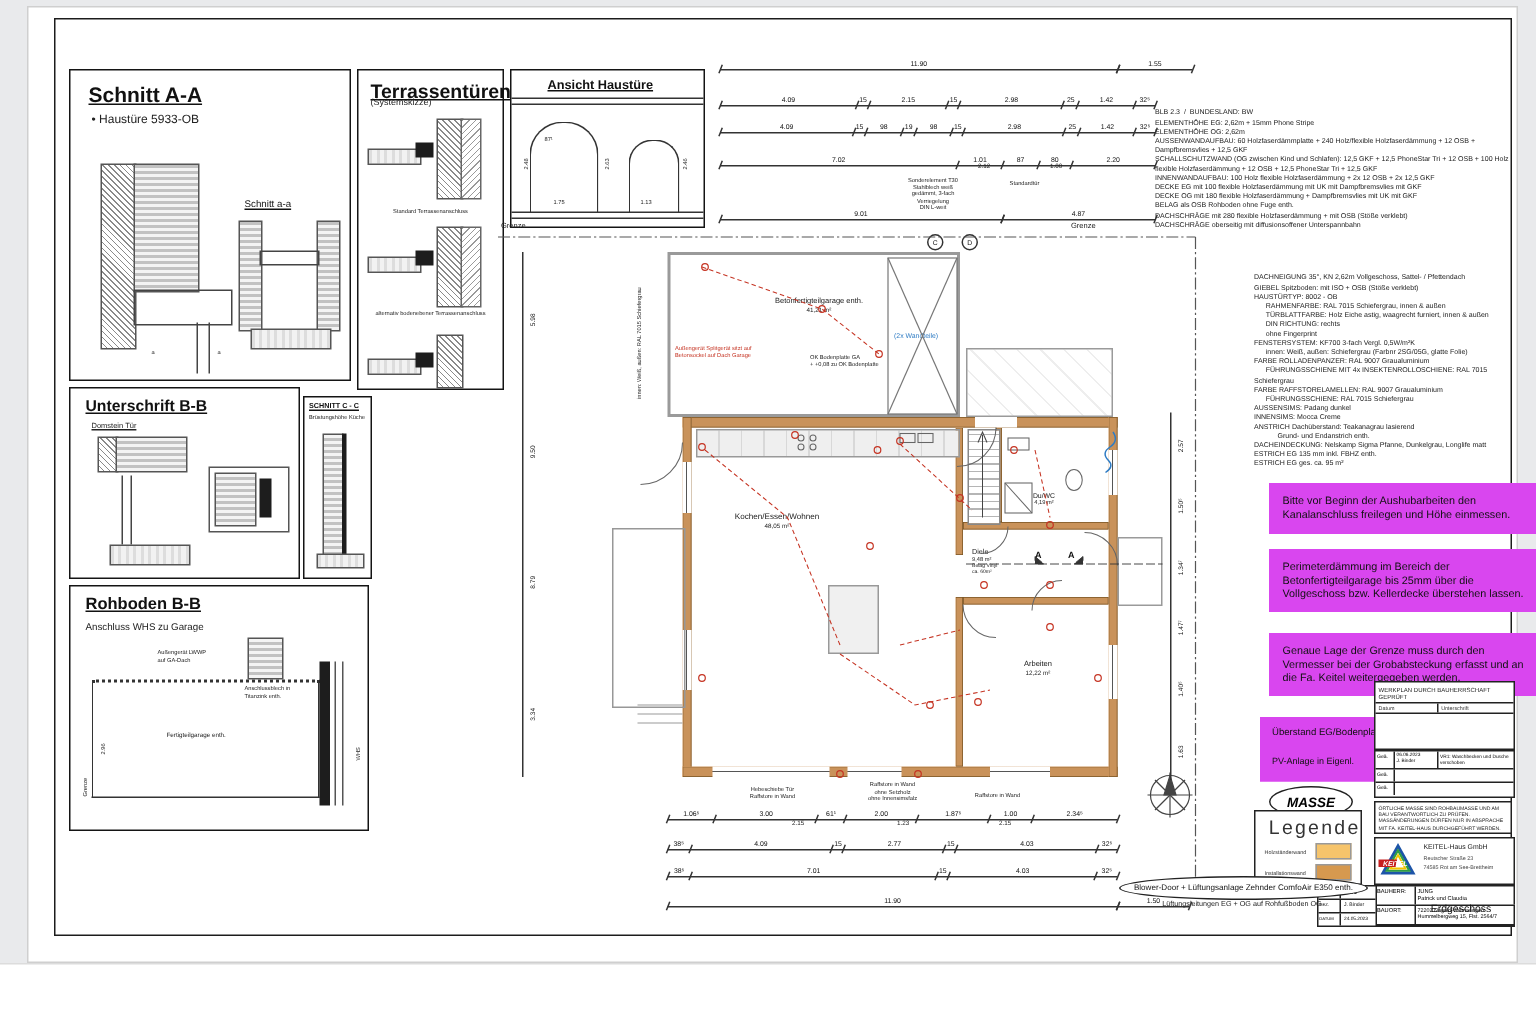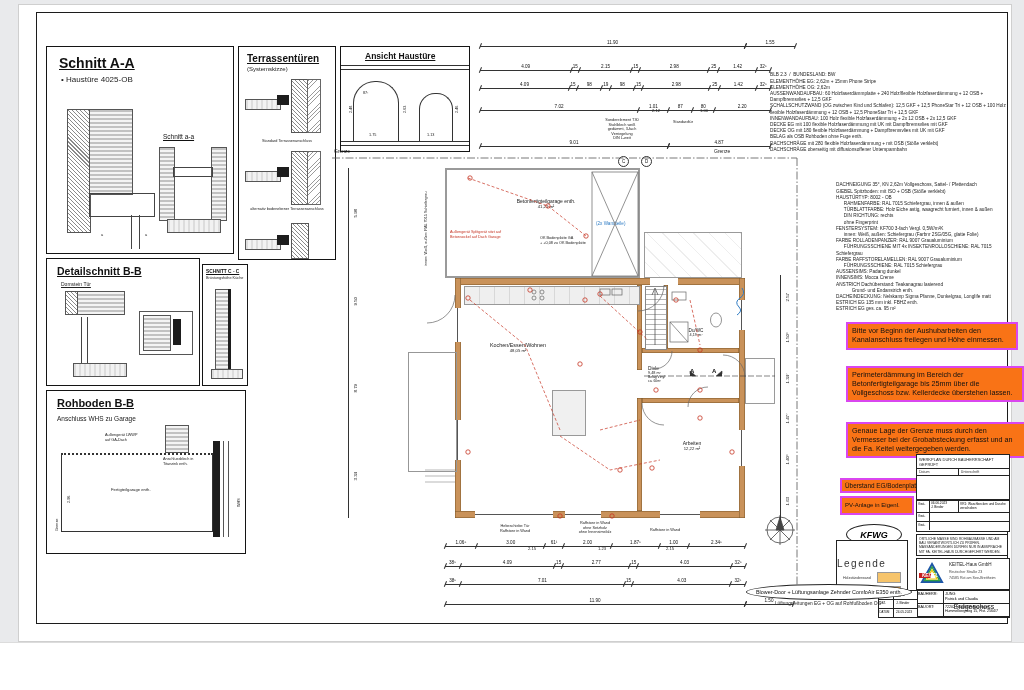--- a/index.html
+++ b/index.html
@@ -13,21 +13,21 @@
   .xh{background:repeating-linear-gradient(45deg,#fff 0 2px,#8a8a8a 2px 2.8px);border:0.7px solid #555}
   .dh{background:repeating-linear-gradient(-45deg,#fff 0 2.4px,#9a9a9a 2.4px 3px);border:0.7px solid #666}
   .slab{background:repeating-linear-gradient(90deg,#ddd 0 2px,#f2f2f2 2px 5px);border:0.7px solid #555}
   .blk{background:#1d1d1d}
   .wall{position:absolute;background:#c9925a;box-shadow:inset 0 0 0 0.5px #7a5526}
   .win{position:absolute;background:#fff}
   .win.h{background:linear-gradient(#fff 0 40%,#555 40% 55%,#fff 55%)}
   .win.v{background:linear-gradient(90deg,#fff 0 40%,#555 40% 55%,#fff 55%)}
   .tiny{font-size:4.2px;line-height:1.25;color:#222}
   .micro{font-size:3.8px;line-height:1.2;color:#222}
-  .note{position:absolute;border:2px solid #d946ef;background:#f97316;padding:3px 4px;font-size:7.2px;line-height:1.22;color:#111}
+  .note{position:absolute;border:5px solid #d946ef;background:#d946ef;padding:3px 4px;font-size:7.2px;line-height:1.22;color:#111}
   .dimrow{position:absolute;display:flex;border-bottom:0.6px solid #333;font-size:4.6px;color:#111;align-items:flex-end}
   .dimrow span{text-align:center;position:relative;padding-bottom:0.5px;min-width:4px}
   .dimrow span::before{content:"";position:absolute;left:-0.5px;bottom:-3px;width:0.9px;height:5.5px;background:#333;transform:rotate(22deg)}
   .dimrow::after{content:"";position:absolute;right:-0.5px;bottom:-3px;width:0.9px;height:5.5px;background:#333;transform:rotate(22deg)}
   .dimcol{position:absolute;display:flex;flex-direction:column;justify-content:space-around;border-left:0.6px solid #333;font-size:4.4px;color:#111}
   .dimcol span{transform:rotate(-90deg);white-space:nowrap;width:12px}
   .room{position:absolute;color:#1a1a1a;text-align:center}
   .rn{font-size:5.4px}
   .ra{font-size:4.2px}
   .red{color:#c53322}
@@ -44,37 +44,37 @@
   svg{position:absolute;pointer-events:none}
 </style>
 </head>
 <body>
 
 <div class="abs" id="sheet"></div>
 <div class="abs" id="frame"></div>
 
 <div class="box" style="left:46px;top:46px;width:186px;height:206px">
   <div class="abs btitle" style="left:12px;top:8px;font-size:14px">Schnitt A-A</div>
-  <div class="abs sub" style="left:14px;top:28px;font-size:8px">• Haustüre 4025-OB</div>
+  <div class="abs sub" style="left:14px;top:28px;font-size:8px">• Haustüre 5933-OB</div>
   <div class="abs xh" style="left:20px;top:62px;width:22px;height:122px"></div>
   <div class="abs ins" style="left:42px;top:62px;width:42px;height:84px"></div>
   <div class="abs" style="left:42px;top:146px;width:64px;height:22px;border:0.7px solid #444"></div>
   <div class="abs" style="left:84px;top:168px;width:1px;height:34px;background:#444"></div>
   <div class="abs" style="left:92px;top:168px;width:1px;height:34px;background:#444"></div>
   <div class="abs micro" style="left:54px;top:186px">a</div>
   <div class="abs micro" style="left:98px;top:186px">a</div>
   <div class="abs btitle" style="left:116px;top:86px;font-size:6.5px;font-weight:normal">Schnitt a-a</div>
   <div class="abs ins" style="left:112px;top:100px;width:14px;height:72px"></div>
   <div class="abs ins" style="left:164px;top:100px;width:14px;height:72px"></div>
   <div class="abs" style="left:126px;top:120px;width:38px;height:8px;border:0.7px solid #444"></div>
   <div class="abs slab" style="left:120px;top:172px;width:52px;height:12px"></div>
 </div>
 
 <div class="box" style="left:238px;top:46px;width:96px;height:212px">
-  <div class="abs btitle" style="left:8px;top:6px;font-size:10px">Terrassentüren</div>
+  <div class="abs btitle" style="left:8px;top:6px;font-size:13px">Terrassentüren</div>
   <div class="abs sub" style="left:8px;top:19px;font-size:6px">(Systemskizze)</div>
   <div class="abs slab" style="left:6px;top:52px;width:34px;height:9px"></div>
   <div class="abs blk" style="left:38px;top:48px;width:12px;height:10px"></div>
   <div class="abs xh" style="left:52px;top:32px;width:16px;height:52px"></div>
   <div class="abs dh" style="left:68px;top:32px;width:12px;height:52px"></div>
   <div class="abs micro" style="left:6px;top:92px;width:84px;text-align:center">Standard Terrassenanschluss</div>
   <div class="abs slab" style="left:6px;top:124px;width:34px;height:9px"></div>
   <div class="abs blk" style="left:38px;top:120px;width:12px;height:10px"></div>
   <div class="abs xh" style="left:52px;top:104px;width:16px;height:52px"></div>
   <div class="abs dh" style="left:68px;top:104px;width:12px;height:52px"></div>
@@ -94,21 +94,21 @@
   <div class="abs" style="left:0;top:98px;width:128px;height:0;border-top:0.8px solid #333"></div>
   <div class="abs micro" style="left:22px;top:44px">87¹</div>
   <div class="abs micro rot" style="left:8px;top:66px">2.48</div>
   <div class="abs micro" style="left:28px;top:86px">1.75</div>
   <div class="abs micro rot" style="left:62px;top:66px">2.63</div>
   <div class="abs micro rot" style="left:114px;top:66px">2.46</div>
   <div class="abs micro" style="left:86px;top:86px">1.13</div>
 </div>
 
 <div class="box" style="left:46px;top:258px;width:152px;height:126px">
-  <div class="abs btitle" style="left:10px;top:6px;font-size:10.5px">Detailschnitt B-B</div>
+  <div class="abs btitle" style="left:10px;top:6px;font-size:10.5px">Unterschrift B-B</div>
   <div class="abs" style="left:14px;top:22px;font-size:5px;text-decoration:underline;color:#222">Domstein Tür</div>
   <div class="abs xh" style="left:18px;top:32px;width:12px;height:22px"></div>
   <div class="abs ins" style="left:30px;top:32px;width:46px;height:22px"></div>
   <div class="abs" style="left:34px;top:58px;width:1px;height:46px;background:#444"></div>
   <div class="abs" style="left:40px;top:58px;width:1px;height:46px;background:#444"></div>
   <div class="abs slab" style="left:26px;top:104px;width:52px;height:12px"></div>
   <div class="abs" style="left:92px;top:52px;width:52px;height:42px;border:0.7px solid #555"></div>
   <div class="abs ins" style="left:96px;top:56px;width:26px;height:34px"></div>
   <div class="abs blk" style="left:126px;top:60px;width:8px;height:26px"></div>
 </div>
@@ -145,21 +145,21 @@
 
 <div class="spec" style="left:836px;top:170px;width:180px">
   
 <div class="spec-line">DACHNEIGUNG 35°, KN 2,62m Vollgeschoss, Sattel- / Pfettendach</div><div class="spec-line">GIEBEL Spitzboden: mit ISO + OSB (Stöße verklebt)</div><div class="spec-line">HAUSTÜRTYP: 8002 - OB</div><div class="spec-line">      RAHMENFARBE: RAL 7015 Schiefergrau, innen &amp; außen</div><div class="spec-line">      TÜRBLATTFARBE: Holz Eiche astig, waagrecht furniert, innen &amp; außen</div><div class="spec-line">      DIN RICHTUNG: rechts</div><div class="spec-line">      ohne Fingerprint</div><div class="spec-line">FENSTERSYSTEM: KF700 3-fach Vergl. 0,5W/m²K</div><div class="spec-line">      innen: Weiß, außen: Schiefergrau (Farbnr 2SG/05G, glatte Folie)</div><div class="spec-line">FARBE ROLLADENPANZER: RAL 9007 Graualuminium</div><div class="spec-line">      FÜHRUNGSSCHIENE MIT 4x INSEKTENROLLOSCHIENE: RAL 7015 Schiefergrau</div><div class="spec-line">FARBE RAFFSTORELAMELLEN: RAL 9007 Graualuminium</div><div class="spec-line">      FÜHRUNGSSCHIENE: RAL 7015 Schiefergrau</div><div class="spec-line">AUSSENSIMS: Padang dunkel</div><div class="spec-line">INNENSIMS: Mocca Creme</div><div class="spec-line">ANSTRICH Dachüberstand: Teakanagrau lasierend</div><div class="spec-line">            Grund- und Endanstrich enth.</div><div class="spec-line">DACHEINDECKUNG: Nelskamp Sigma Pfanne, Dunkelgrau, Longlife matt</div><div class="spec-line">ESTRICH EG 135 mm inkl. FBHZ enth.</div><div class="spec-line">ESTRICH EG ges. ca. 95 m²</div></div>
 
 <div class="note" style="left:846px;top:322px;width:160px">Bitte vor Beginn der Aushubarbeiten den Kanalanschluss freilegen und Höhe einmessen.</div>
 <div class="note" style="left:846px;top:366px;width:166px">Perimeterdämmung im Bereich der Betonfertigteilgarage bis 25mm über die Vollgeschoss bzw. Kellerdecke überstehen lassen.</div>
 <div class="note" style="left:846px;top:422px;width:170px">Genaue Lage der Grenze muss durch den Vermesser bei der Grobabsteckung erfasst und an die Fa. Keitel weitergegeben werden.</div>
 <div class="note" style="left:840px;top:478px;width:154px;padding:1.5px 3px;font-size:6.4px">Überstand EG/Bodenplatte Haus 14cm</div>
 <div class="note" style="left:840px;top:496px;width:64px;padding:4px 3px;font-size:6px">PV-Anlage in Eigenl.</div>
-<div class="abs oval" style="left:846px;top:524px;width:54px;height:19px;border-width:1.4px;font-weight:bold;font-style:italic;font-size:9px">KFWG</div>
+<div class="abs oval" style="left:846px;top:524px;width:54px;height:19px;border-width:1.4px;font-weight:bold;font-style:italic;font-size:9px">MASSE</div>
 
 <div class="cell" style="left:916px;top:454px;width:92px;height:44px">
   <div style="font-size:4px;padding:1.5px 2px;border-bottom:0.6px solid #222;color:#222">WERKPLAN DURCH BAUHERRSCHAFT GEPRÜFT</div>
   <div style="display:flex;border-bottom:0.6px solid #222">
     <div style="width:40%;font-size:3.6px;padding:1px 2px;border-right:0.6px solid #222;color:#333">Datum</div>
     <div style="flex:1;font-size:3.6px;padding:1px 2px;color:#333">Unterschrift</div>
   </div>
   <div style="height:18px"></div>
 </div>
 
@@ -217,21 +217,21 @@
       <span style="font-size:3.2px;padding:0.5px 2px">24.05.2023</span>
     </div>
 </div>
 <div class="abs" style="left:916px;top:616px;width:92px;height:1px"></div>
 <div class="abs" style="left:950px;top:590px"></div>
 <div class="abs" style="left:940px;top:596px;width:68px;height:20px;display:flex;align-items:center;justify-content:center;font-size:7px;color:#111;pointer-events:none">
     <span>Erdgeschoss</span>
   </div>
 
 <div class="cell" style="left:836px;top:540px;width:70px;height:48px">
-  <div style="font-size:10px;letter-spacing:1.5px;color:#333;text-align:left;margin-top:17px">Legende</div>
+  <div style="font-size:13px;letter-spacing:1.5px;color:#333;text-align:right;margin-top:3px">Legende</div>
   <div>
 
   <div class="lg-item">
         <span class="lg-label">Holzständerwand</span>
         <span class="lg-swatch" style="background: rgb(246, 196, 107);"></span>
       </div>
       <div class="lg-item">
         <span class="lg-label">Installationswand</span>
         <span class="lg-swatch" style="background: rgb(214, 153, 79);"></span>
       </div>

